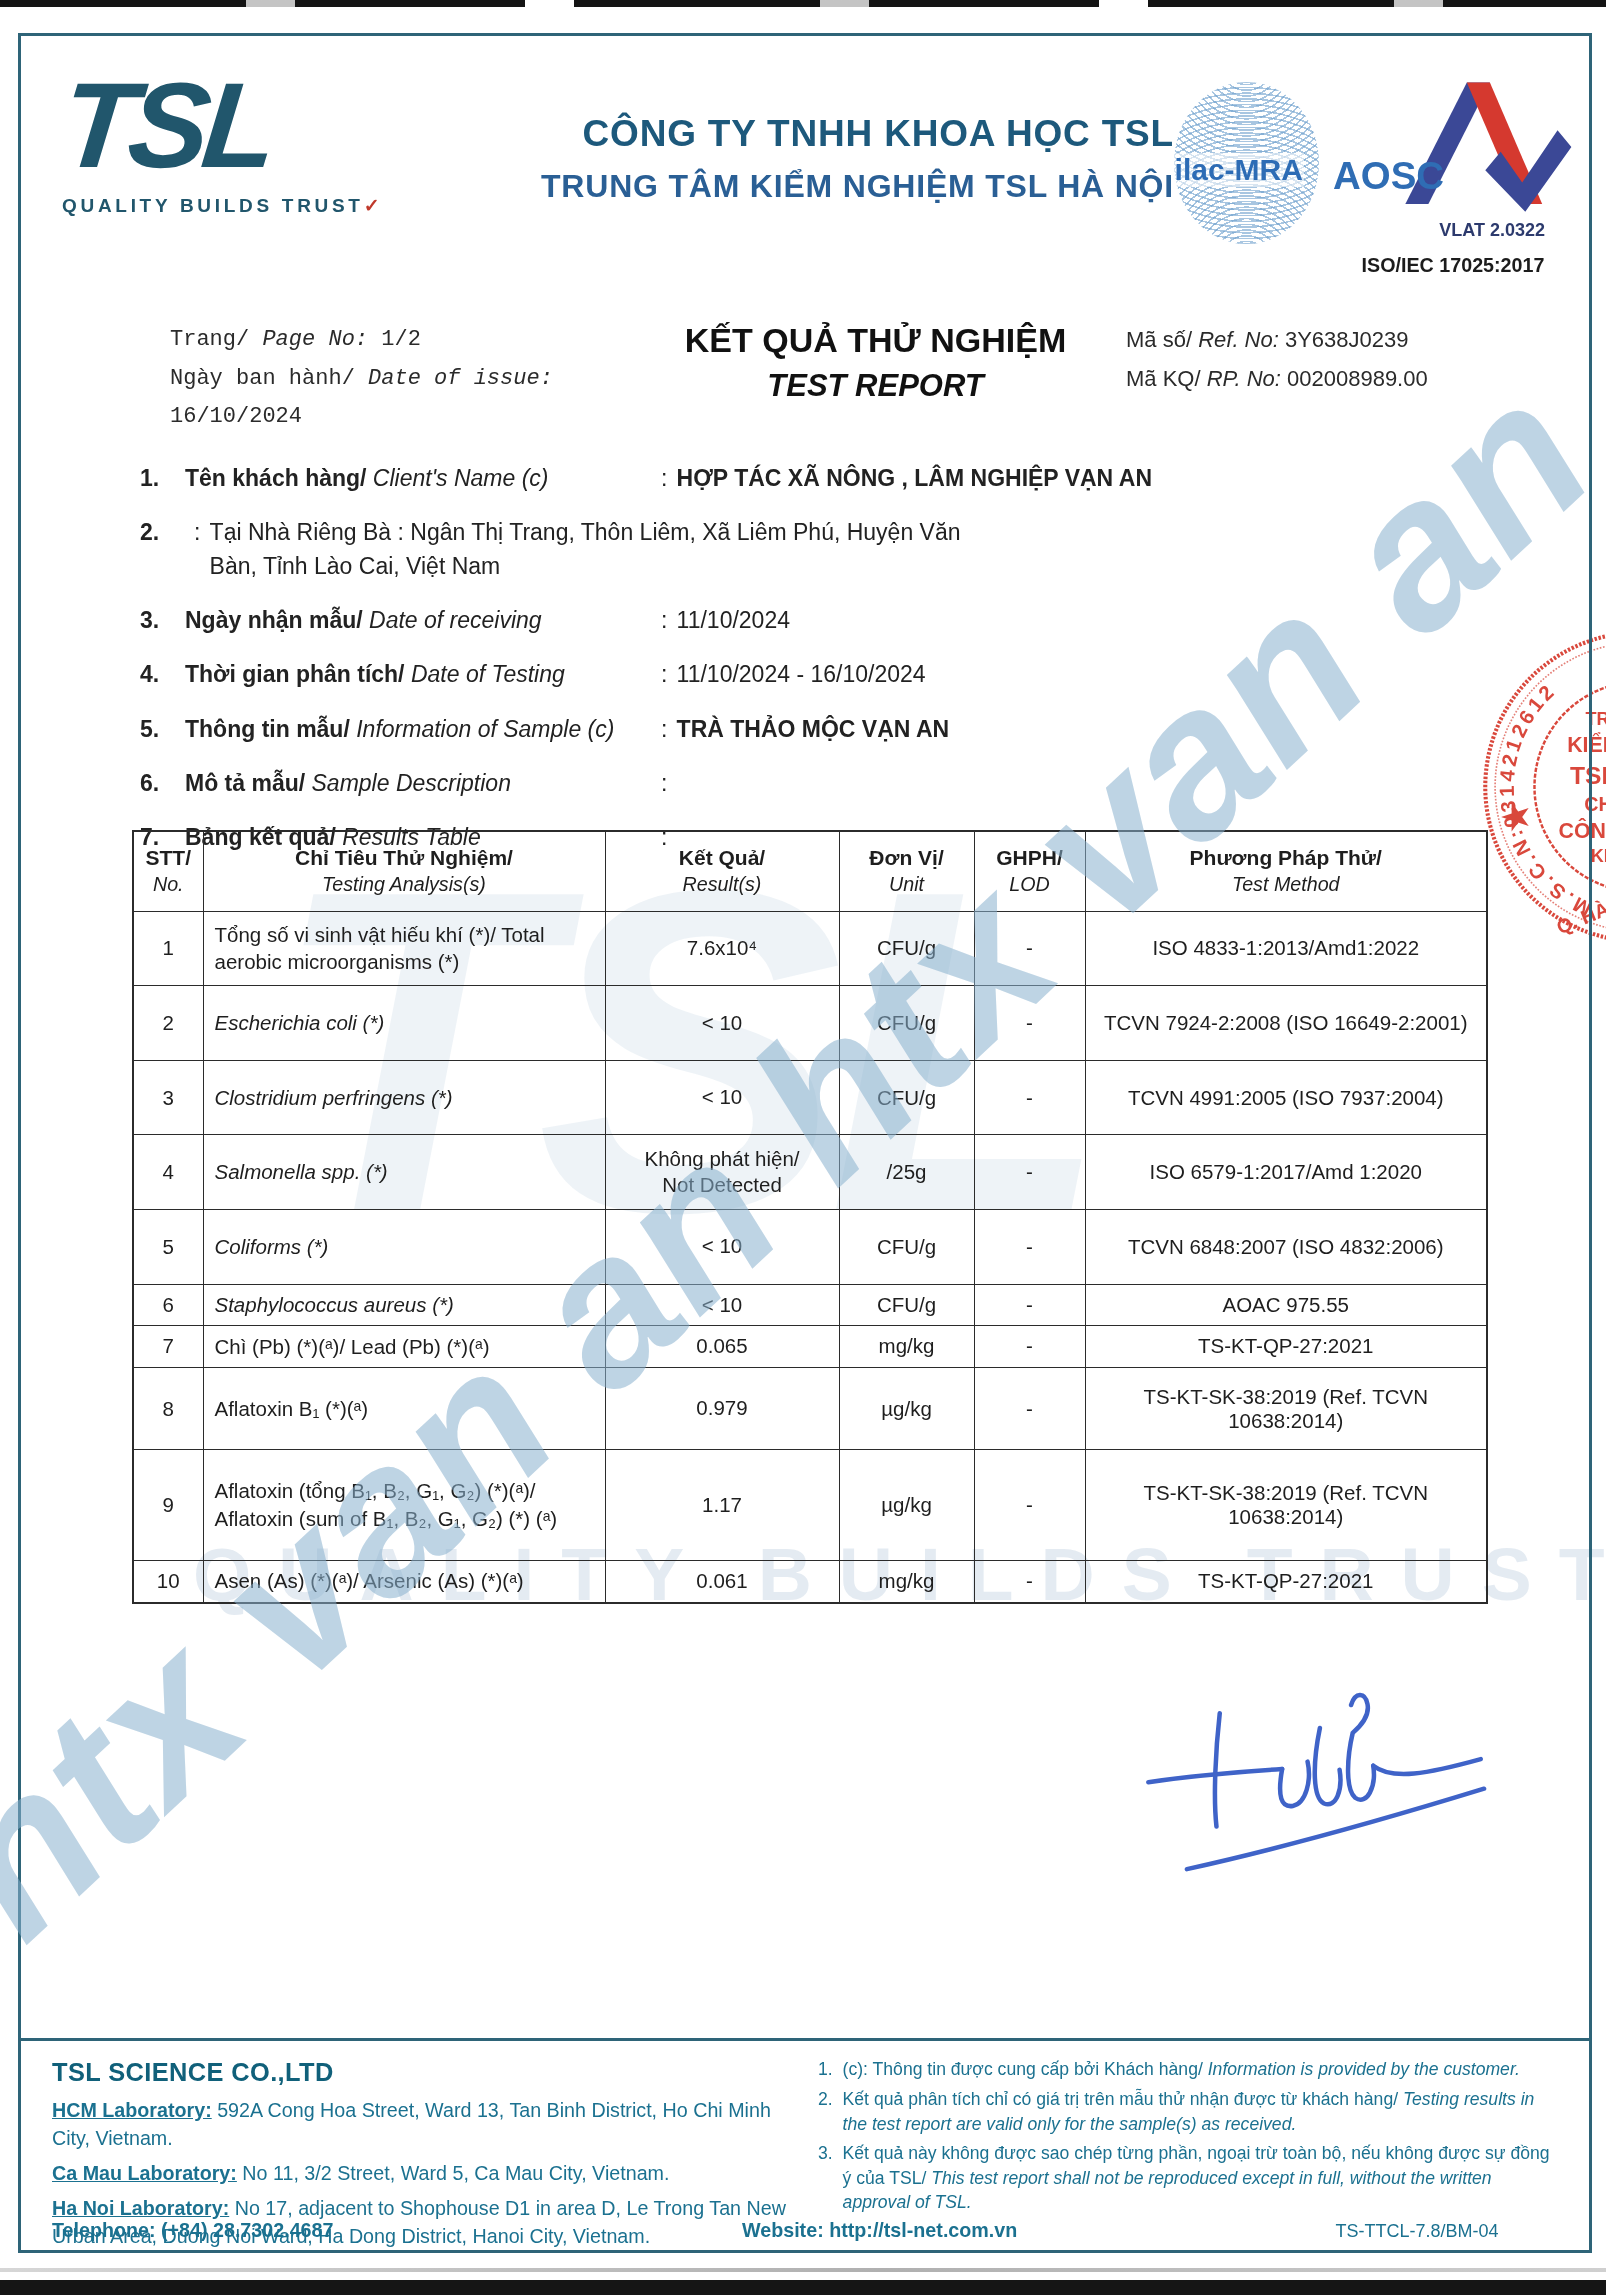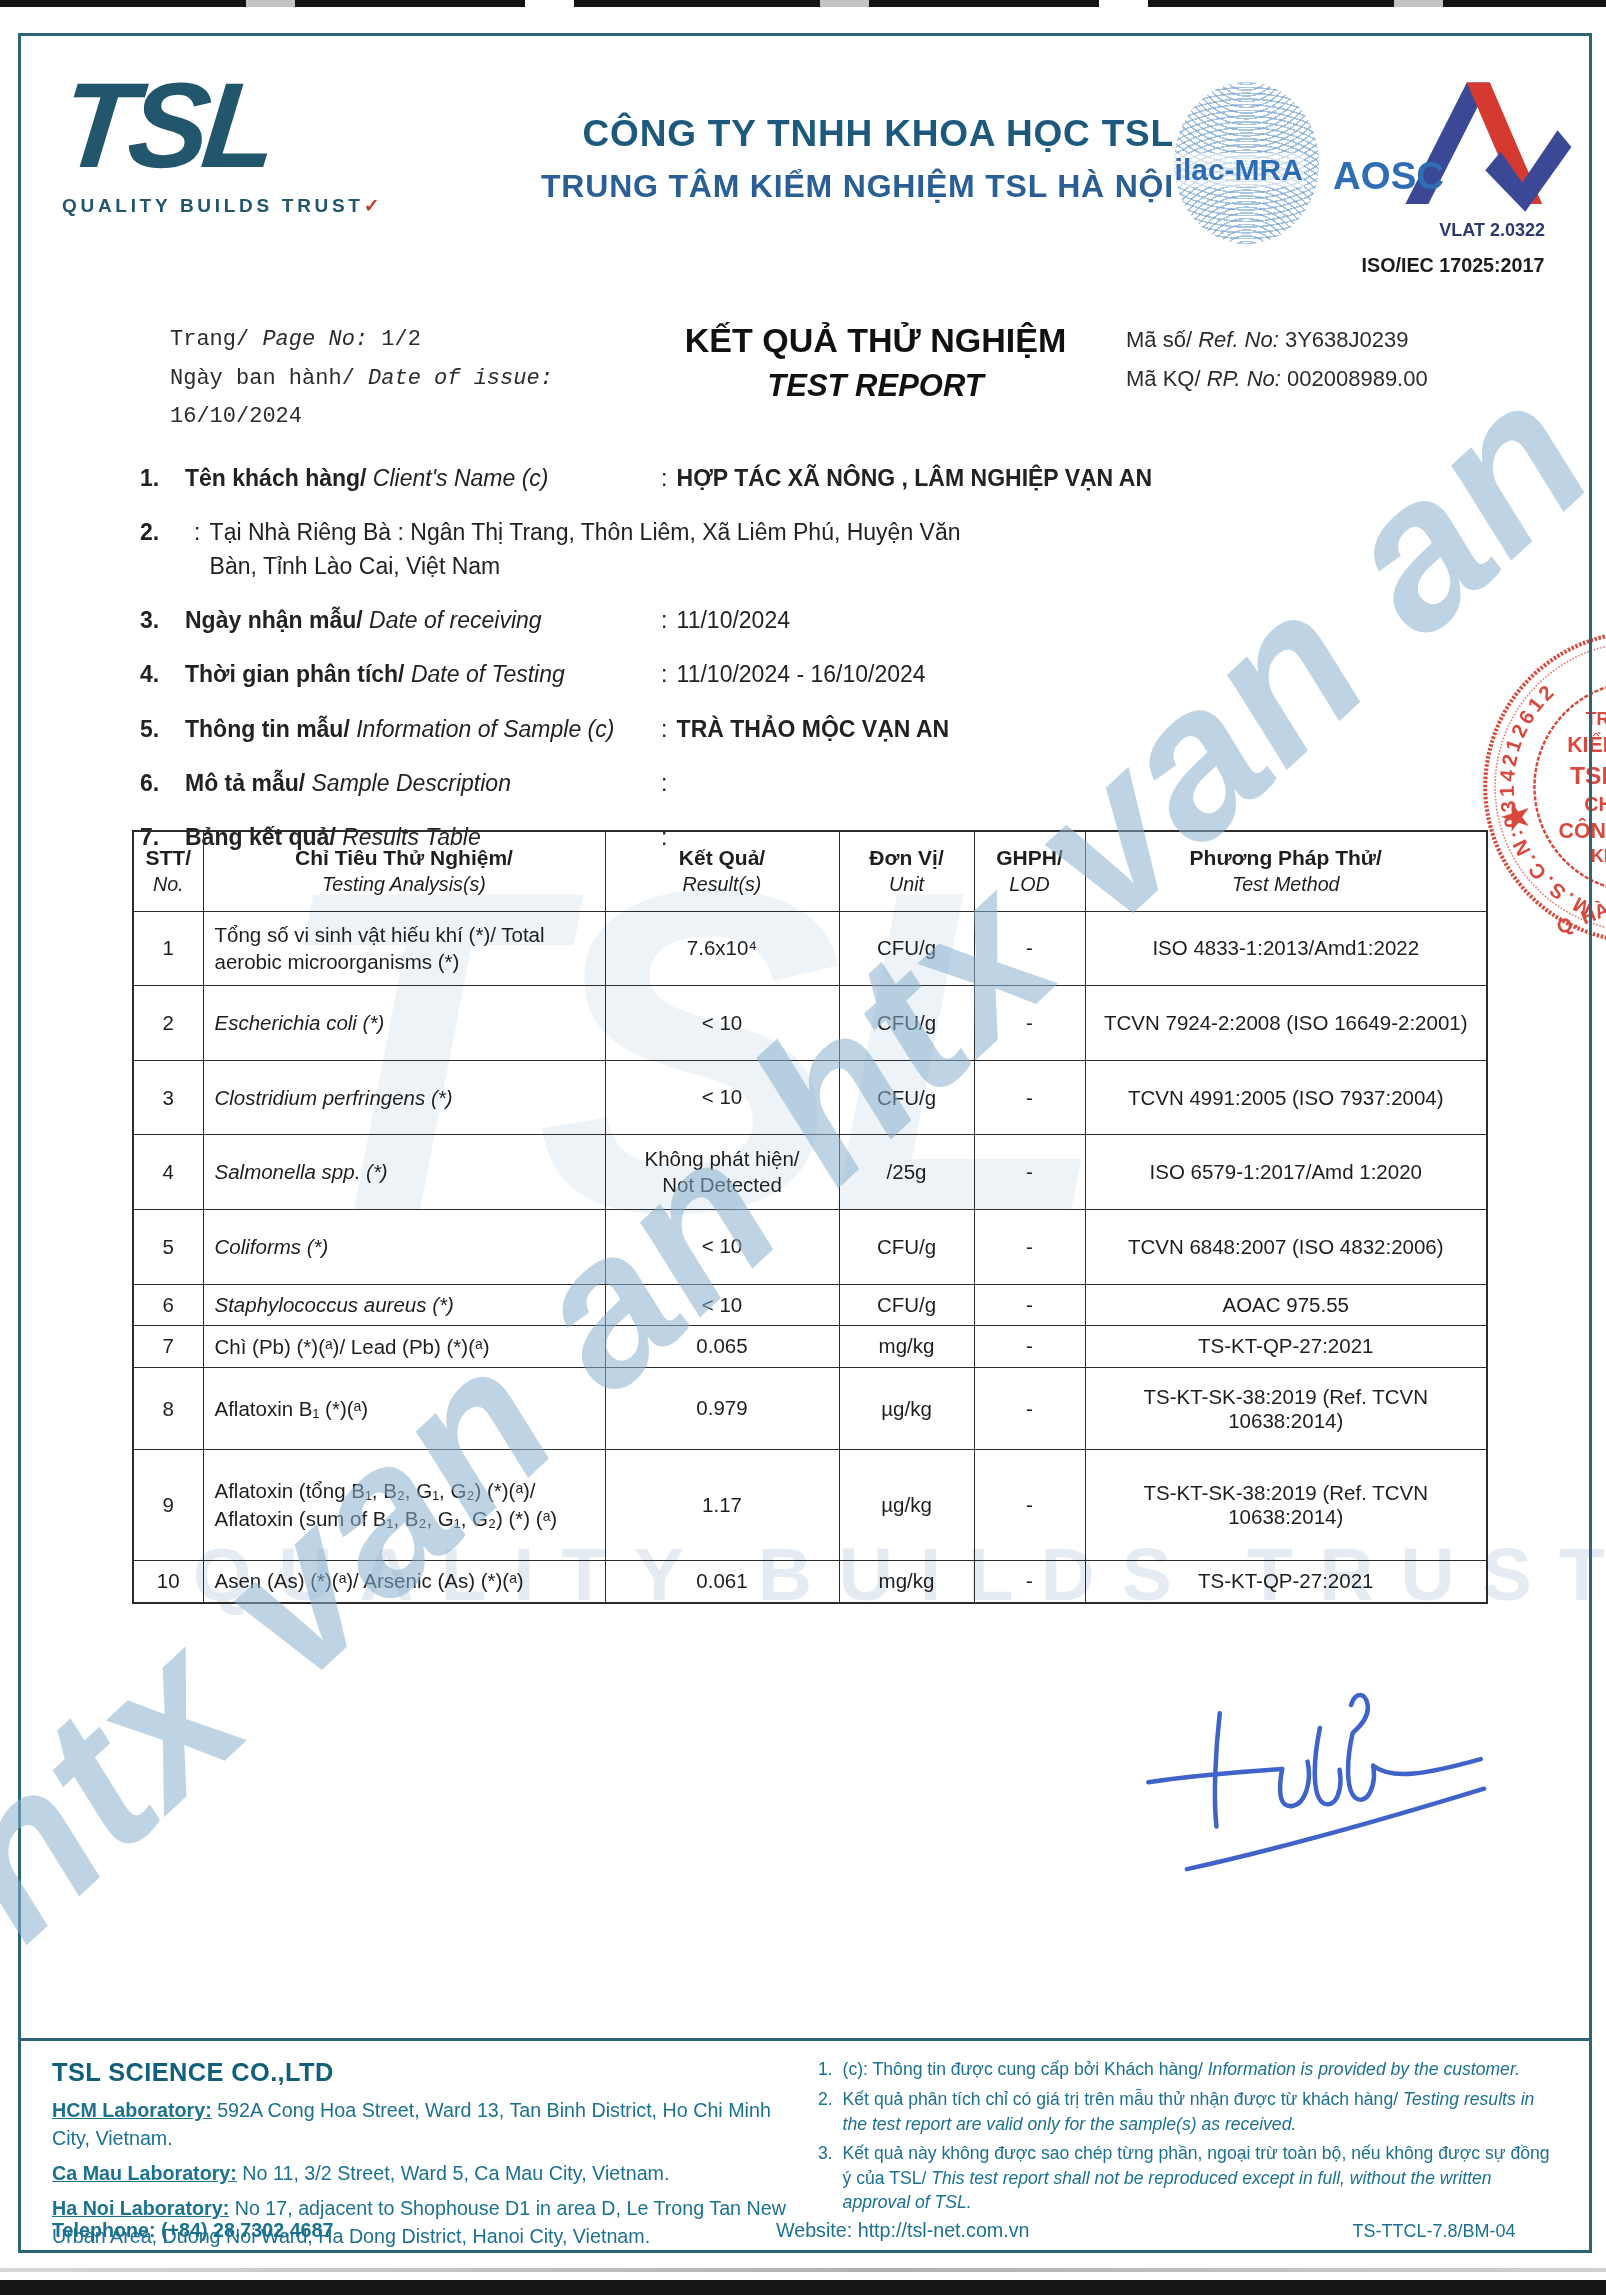--- a/index.html
+++ b/index.html
@@ -75,21 +75,21 @@
   .f-left{width:738px;padding-right:28px;font-size:19.7px;line-height:1.42;}
   .f-company{font-size:25.4px;font-weight:bold;color:#10607a;margin-bottom:6.6px;letter-spacing:0.4px;}
   .f-lab{margin-bottom:7.4px;}
   .f-lab-label{font-weight:bold;text-decoration:underline;}
   .f-right{flex:1;font-size:17.6px;line-height:1.38;padding-top:3.3px;}
   .note{display:flex;margin-bottom:5.7px;}
   .note-no{width:24.6px;}
   .note-body{flex:1;}
   .footer-bottom{position:absolute;left:31px;right:37px;bottom:8.2px;display:flex;align-items:baseline;font-size:19.7px;}
   .fb-tel{width:46%;font-weight:bold;}
-  .fb-web{width:36%;font-weight:normal;margin-left:34px;}
+  .fb-web{width:36%;font-weight:bold;}
   .fb-code{flex:1;text-align:center;font-size:18px;font-weight:normal;}
   
   .wm{position:absolute;pointer-events:none;white-space:nowrap;}
   .wm-diag{left:-24.6px;top:1775px;transform:rotate(-43deg);transform-origin:0 50%;z-index:5;
            font-size:209px;font-weight:bold;font-style:italic;color:rgba(137,176,206,.55);letter-spacing:1.6px;}
   .wm-tsl{left:271px;top:787px;z-index:1;font-size:459px;font-weight:bold;font-style:italic;
           color:rgba(120,160,190,.13);letter-spacing:-14.8px;}
   .wm-quality{left:193px;top:1531px;z-index:1;font-size:75px;font-weight:bold;
               color:rgba(130,165,195,.22);letter-spacing:27px;}
   

